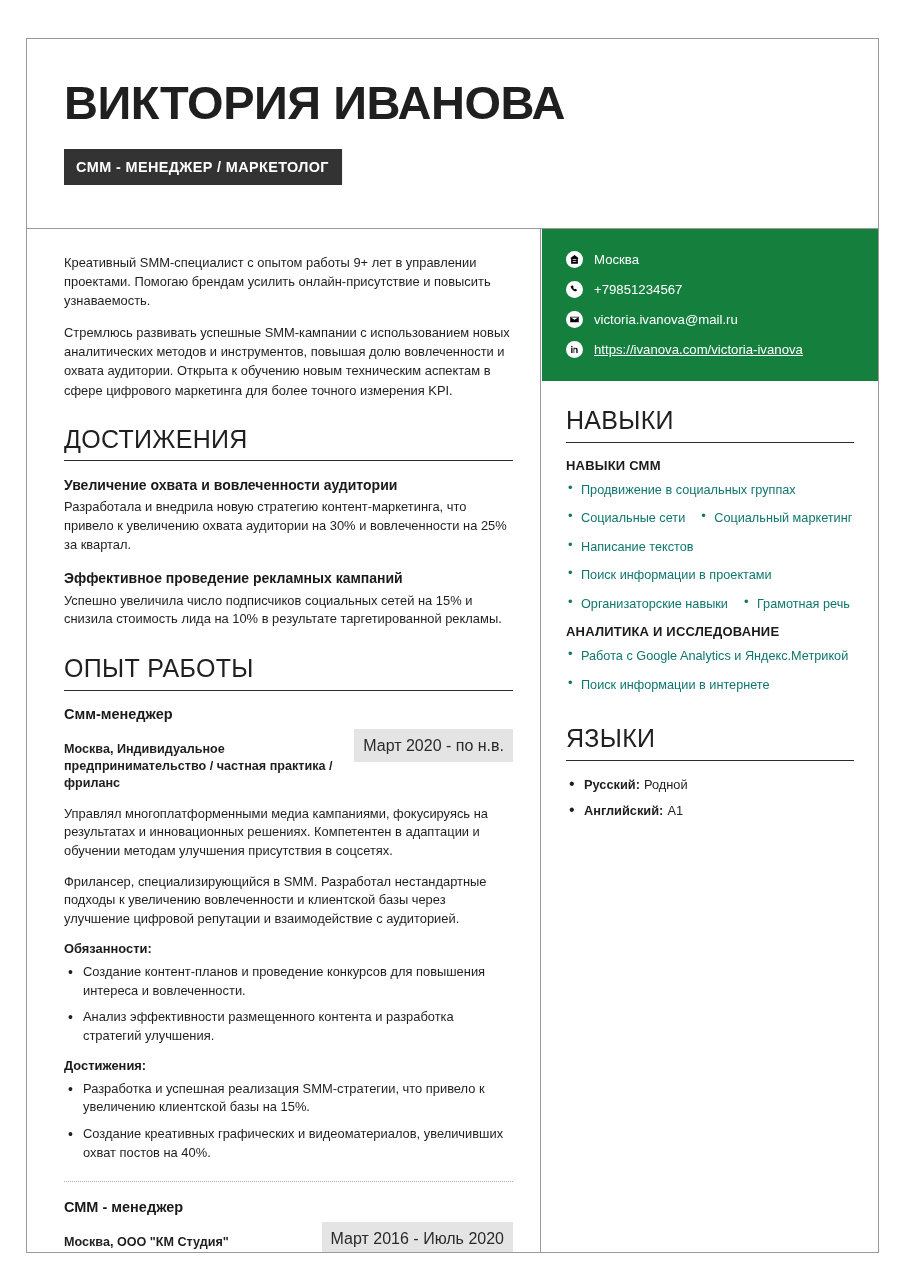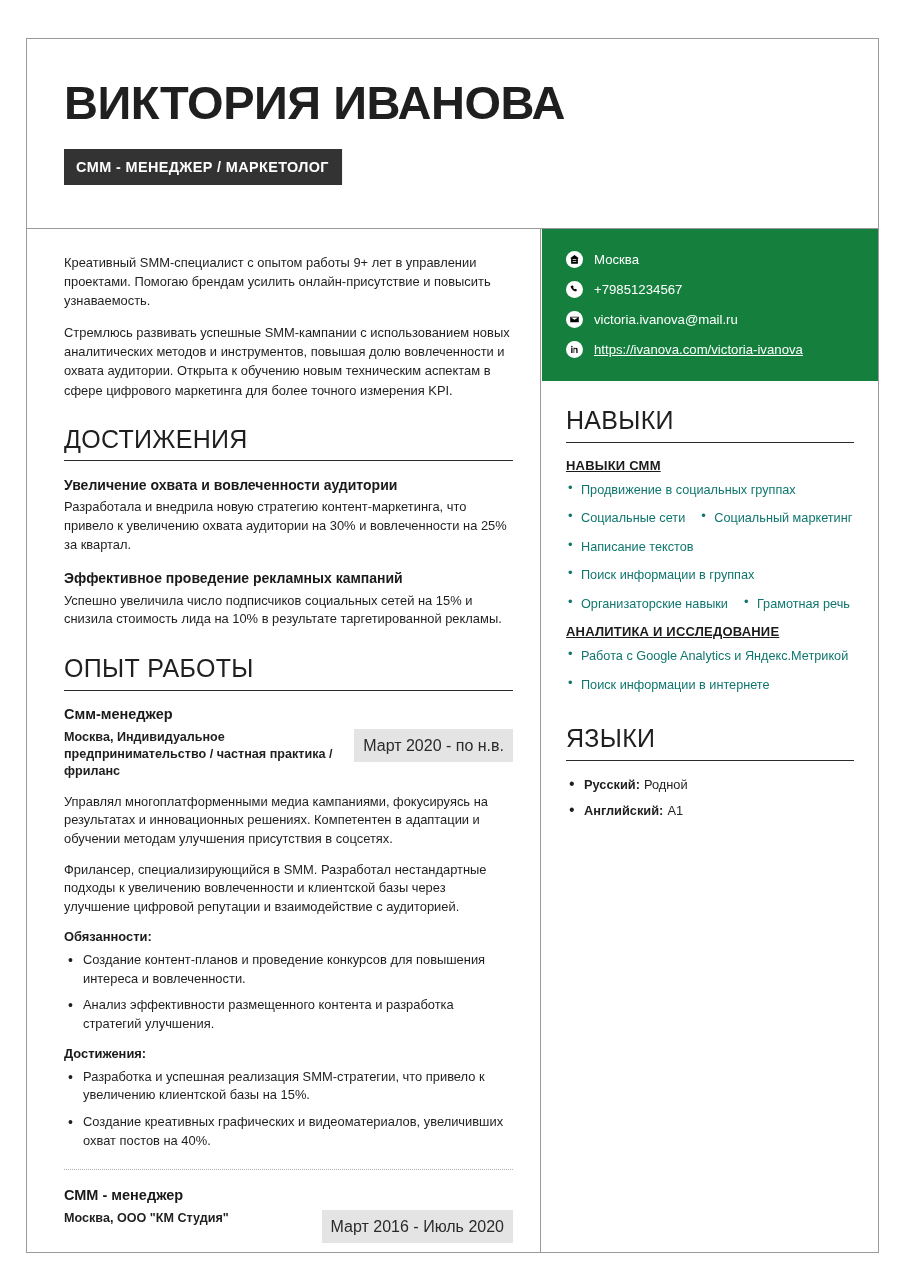--- a/index.html
+++ b/index.html
@@ -152,20 +152,21 @@
     justify-content: space-between;
     align-items: flex-start;
     gap: 12px;
   }
   .job-org {
     font-size: 12.6px;
     font-weight: 700;
     line-height: 1.38;
     color: #1f1f1f;
     max-width: 300px;
+    margin-top: 12px;
   }
   .job-date {
     background: #e4e4e4;
     color: #2a2a2a;
     font-size: 16px;
     line-height: 1.2;
     padding: 7px 9px;
     white-space: nowrap;
     flex: 0 0 auto;
   }
@@ -213,21 +214,20 @@
   .num-list { margin-top: 10px; }
 
   
   .right-inner { padding: 26px 24px 0 24px; }
   .skill-group-title {
     font-size: 13px;
     font-weight: 700;
     letter-spacing: 0.2px;
     color: #1a1a1a;
     margin-bottom: 9px;
-    text-decoration: underline;
   }
   ul.skill-list { list-style: none; }
   ul.skill-list li {
     position: relative;
     padding-left: 15px;
     font-size: 12.7px;
     line-height: 1.3;
     color: #0f766e;
     margin-bottom: 12px;
     white-space: nowrap;
@@ -394,21 +394,21 @@
         <div>
           <div class="sec-head">НАВЫКИ</div>
           <div class="sec-rule"></div>
 
           <div>
             <div class="skill-group-title">НАВЫКИ СММ</div>
             <ul class="skill-list">
               <li><span>Продвижение в социальных группах</span></li>
               <li><span>Социальные сети</span><span class="skill-pair">Социальный маркетинг</span></li>
               <li><span>Написание текстов</span></li>
-              <li><span>Поиск информации в группах</span></li>
+              <li><span>Поиск информации в проектами</span></li>
               <li><span>Организаторские навыки</span><span class="skill-pair">Грамотная речь</span></li>
             </ul>
           </div>
 
           <div style="">
             <div class="skill-group-title">АНАЛИТИКА И ИССЛЕДОВАНИЕ</div>
             <ul class="skill-list">
               <li><span>Работа с Google Analytics и Яндекс.Метрикой</span></li>
               <li><span>Поиск информации в интернете</span></li>
             </ul>

